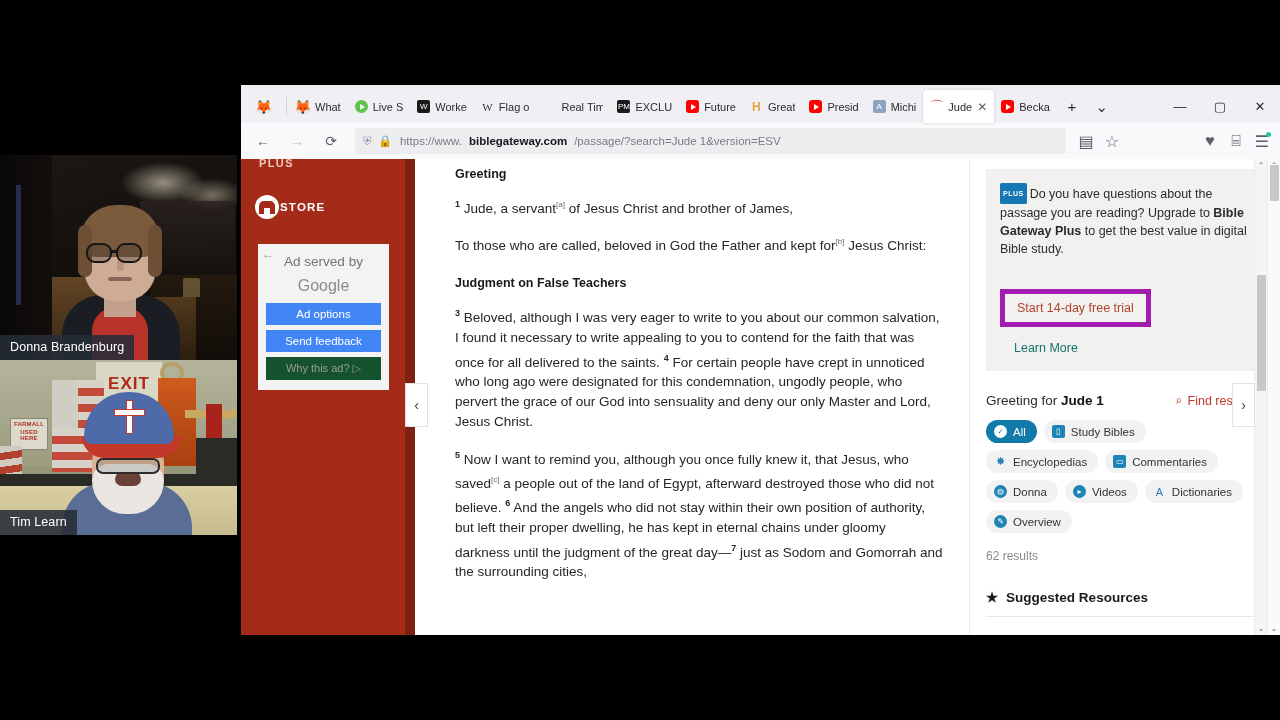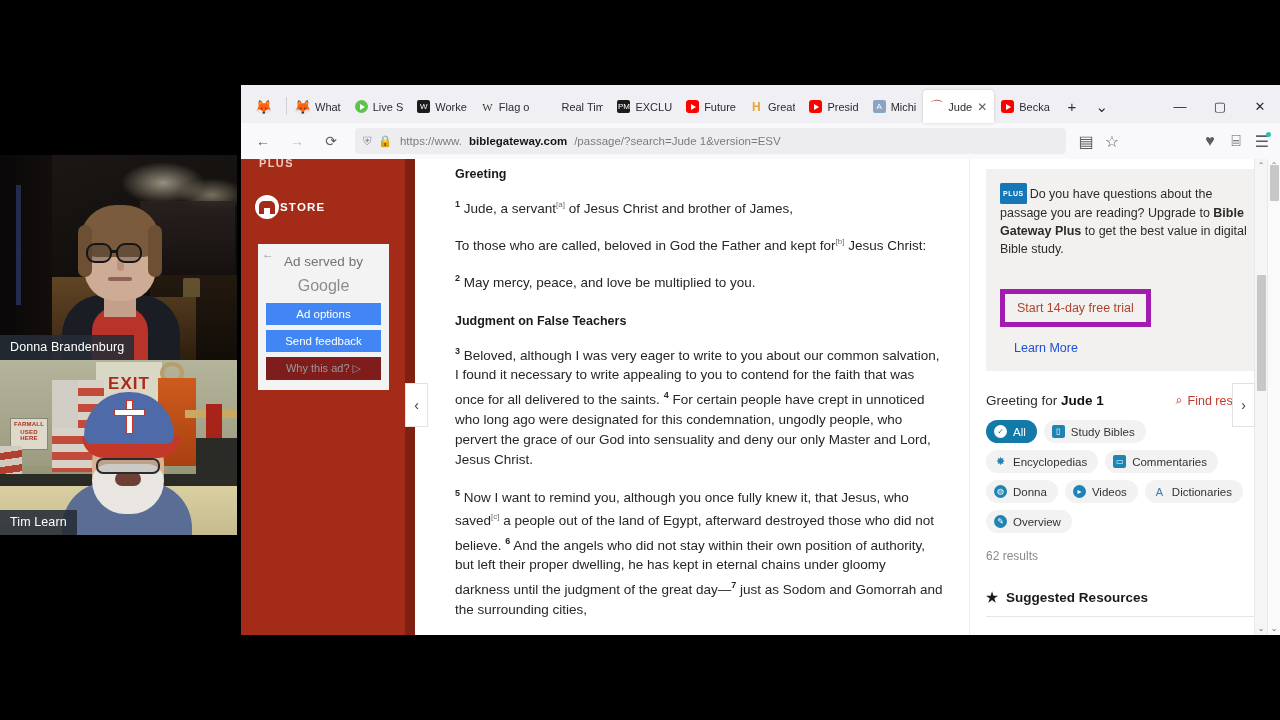--- a/index.html
+++ b/index.html
@@ -189,21 +189,21 @@
   .red-label { color:#fff; font-size:11.5px; letter-spacing:1.2px; font-weight:bold; }
 
   .adbox { position:absolute; left:17px; top:85px; width:131px; background:#f3f3f3;
            padding:10px 8px 10px 8px; }
   .ad-back { position:absolute; left:4px; top:3px; font-size:12px; color:#9a9a9a; }
   .ad-t1 { text-align:center; font-size:13.5px; color:#737373; line-height:16px;
            font-family:"Liberation Sans", sans-serif; margin-bottom:6px; }
   .ad-t2 { text-align:center; font-size:16px; color:#8c8c8c; line-height:19px; margin-bottom:8px; }
   .ad-btn { background:#4285f4; color:#fff; font-size:11.5px; text-align:center;
             padding:5px 0; margin-bottom:5px; }
-  .ad-why { background:#7f1d1d; color:#9a9a9a; font-size:11px; text-align:center;
+  .ad-why { background:#14532d; color:#9a9a9a; font-size:11px; text-align:center;
             padding:5px 0; }
 
   .redstrip { width: 10px; background:#7f2112; flex:0 0 10px; }
 
   .centerwrap { position:relative; flex:1; display:flex; }
   .navarrow {
     position:absolute; top:224px; width:23px; height:44px; background:#fff;
     border:1px solid #e2e2e2; display:flex; align-items:center; justify-content:center;
     font-size:14px; color:#3c3c3c; z-index:4;
   }
@@ -221,21 +221,21 @@
   .rightpanel { width: 310px; flex:0 0 310px; padding: 10px 16px 0 16px;
                 position:relative; background:#fff; }
 
   .plusbox { background:#f2f1ef; padding: 14px 14px 16px 14px; }
   .plusbox p { font-size:12.5px; line-height:18px; color:#2b2b2b; }
   .plus-badge { display:inline-block; background:#1577b5; color:#fff; font-size:7px;
         font-weight:bold; letter-spacing:.5px; padding:1.5px 3px; vertical-align:2px;
         border-radius:1.5px; margin-right:3px; }
   .trial-btn { display:inline-block; margin-top:31px; border:5px solid #a21caf;
         color:#b0432e; font-size:12.5px; padding:7px 12px; }
-  .learn { display:block; margin-top:14px; margin-left:14px; color:#1d4ed8; font-size:12.5px; }
+  .learn { display:block; margin-top:14px; margin-left:14px; color:#0f766e; font-size:12.5px; }
 
   .res-head { display:flex; align-items:center; margin-top:22px; }
   .res-title { font-size:13.5px; color:#2b2b2b; }
   .res-title b { color:#111; }
   .find-res { margin-left:auto; color:#c0392b; font-size:12.5px; display:flex;
         align-items:center; gap:5px; }
 
   .chips { display:flex; flex-wrap:wrap; gap:7px; margin-top:12px; }
   .chip { display:flex; align-items:center; gap:6px; background:#f2f2f2; color:#333;
         font-size:11.5px; padding:5px 11px 5px 8px; border-radius:13px; }
@@ -456,24 +456,20 @@
 
         <p class="verse">
           <span class="vn">1</span>
           <span>Jude, a servant</span><span class="fn">[a]</span><span> of Jesus Christ and brother of James,</span>
         </p>
 
         <p class="verse">
           <span>To those who are called, beloved in God the Father and kept for</span><span class="fn">[b]</span><span> Jesus Christ:</span>
         </p>
 
-        <p class="verse">
-          <span class="vn">2</span>
-          <span>May mercy, peace, and love be multiplied to you.</span>
-        </p>
 
         <div class="sec-head" style="margin-top:21px;">Judgment on False Teachers</div>
 
         <p class="verse">
           <span class="vn">3</span>
           <span>Beloved, although I was very eager to write to you about our common salvation, I found it necessary to write appealing to you to contend for the faith that was once for all delivered to the saints. </span><span class="vn">4</span>
           <span>For certain people have crept in unnoticed who long ago were designated for this condemnation, ungodly people, who pervert the grace of our God into sensuality and deny our only Master and Lord, Jesus Christ.</span>
         </p>
 
         <p class="verse">

